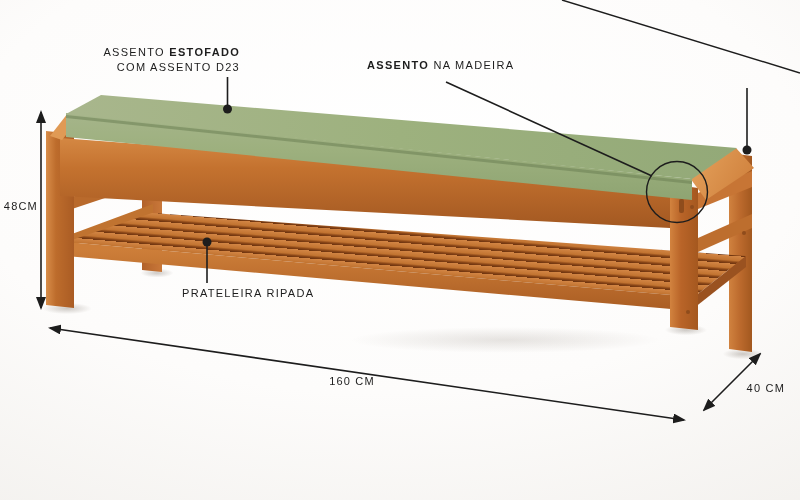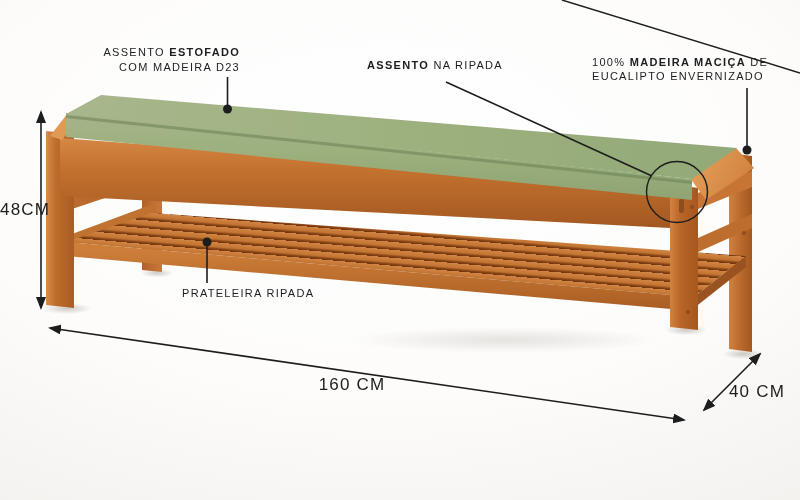--- a/index.html
+++ b/index.html
@@ -68,21 +68,21 @@
   .annot circle.dot{fill:var(--ink,#1d1d1d);}
   .annot circle.ring{fill:none;stroke:var(--ink,#1d1d1d);stroke-width:1.4;}
 
   .lbl{position:absolute;color:var(--ink,#1d1d1d);font-size:11px;line-height:15px;
     font-weight:500;letter-spacing:1.3px;white-space:nowrap;}
   .lbl strong{font-weight:800;}
   #lbl-seat{left:88px;top:45px;width:152px;text-align:right;}
   #lbl-joinery{left:367px;top:58px;}
   #lbl-wood{left:592px;top:56px;width:158px;text-align:right;line-height:13.5px;}
   #lbl-shelf{left:148px;top:286px;width:128px;text-align:center;padding-left:34px;}
-  .dim{position:absolute;color:var(--ink,#1d1d1d);font-size:17px;font-weight:500;
+  .dim{position:absolute;color:var(--ink,#1d1d1d);font-size:11px;font-weight:500;
     letter-spacing:1.2px;white-space:nowrap;}
   #dim-height{left:0px;top:200px;width:38px;text-align:right;}
   #dim-length{left:312px;top:375px;width:80px;text-align:center;}
   #dim-depth{left:725px;top:382px;width:60px;text-align:right;}
 </style>
 </head>
 <body>
 
 <div class="stage">
   <div class="photo-bg"></div>
@@ -140,30 +140,26 @@
 
     <line class="thin" x1="562" y1="0" x2="800" y2="73"></line>
 
     <line x1="41" y1="112" x2="41" y2="308" marker-start="url(#ah-start)" marker-end="url(#ah-end)"></line>
     <line x1="50" y1="328" x2="684" y2="420" marker-start="url(#ah-start)" marker-end="url(#ah-end)"></line>
     <line x1="704" y1="410" x2="760" y2="354" marker-start="url(#ah-start)" marker-end="url(#ah-end)"></line>
   </svg>
 
   <div class="lbl" id="lbl-seat">
     <div><span>ASSENTO </span><strong>ESTOFADO</strong></div>
-    <div>COM MADEIRA D23</div>
+    <div>COM ASSENTO D23</div>
   </div>
 
   <div class="lbl" id="lbl-joinery">
-    <strong>ASSENTO</strong><span> NA RIPADA</span>
+    <strong>ASSENTO</strong><span> NA MADEIRA</span>
   </div>
 
-  <div class="lbl" id="lbl-wood">
-    <div><span>100% </span><strong>MADEIRA MACIÇA</strong><span> DE</span></div>
-    <div>EUCALIPTO ENVERNIZADO</div>
-  </div>
 
   <div class="lbl" id="lbl-shelf">PRATELEIRA RIPADA</div>
 
   <div class="dim" id="dim-height">48CM</div>
   <div class="dim" id="dim-length">160 CM</div>
   <div class="dim" id="dim-depth">40 CM</div>
 </div>
 
 </body></html>

